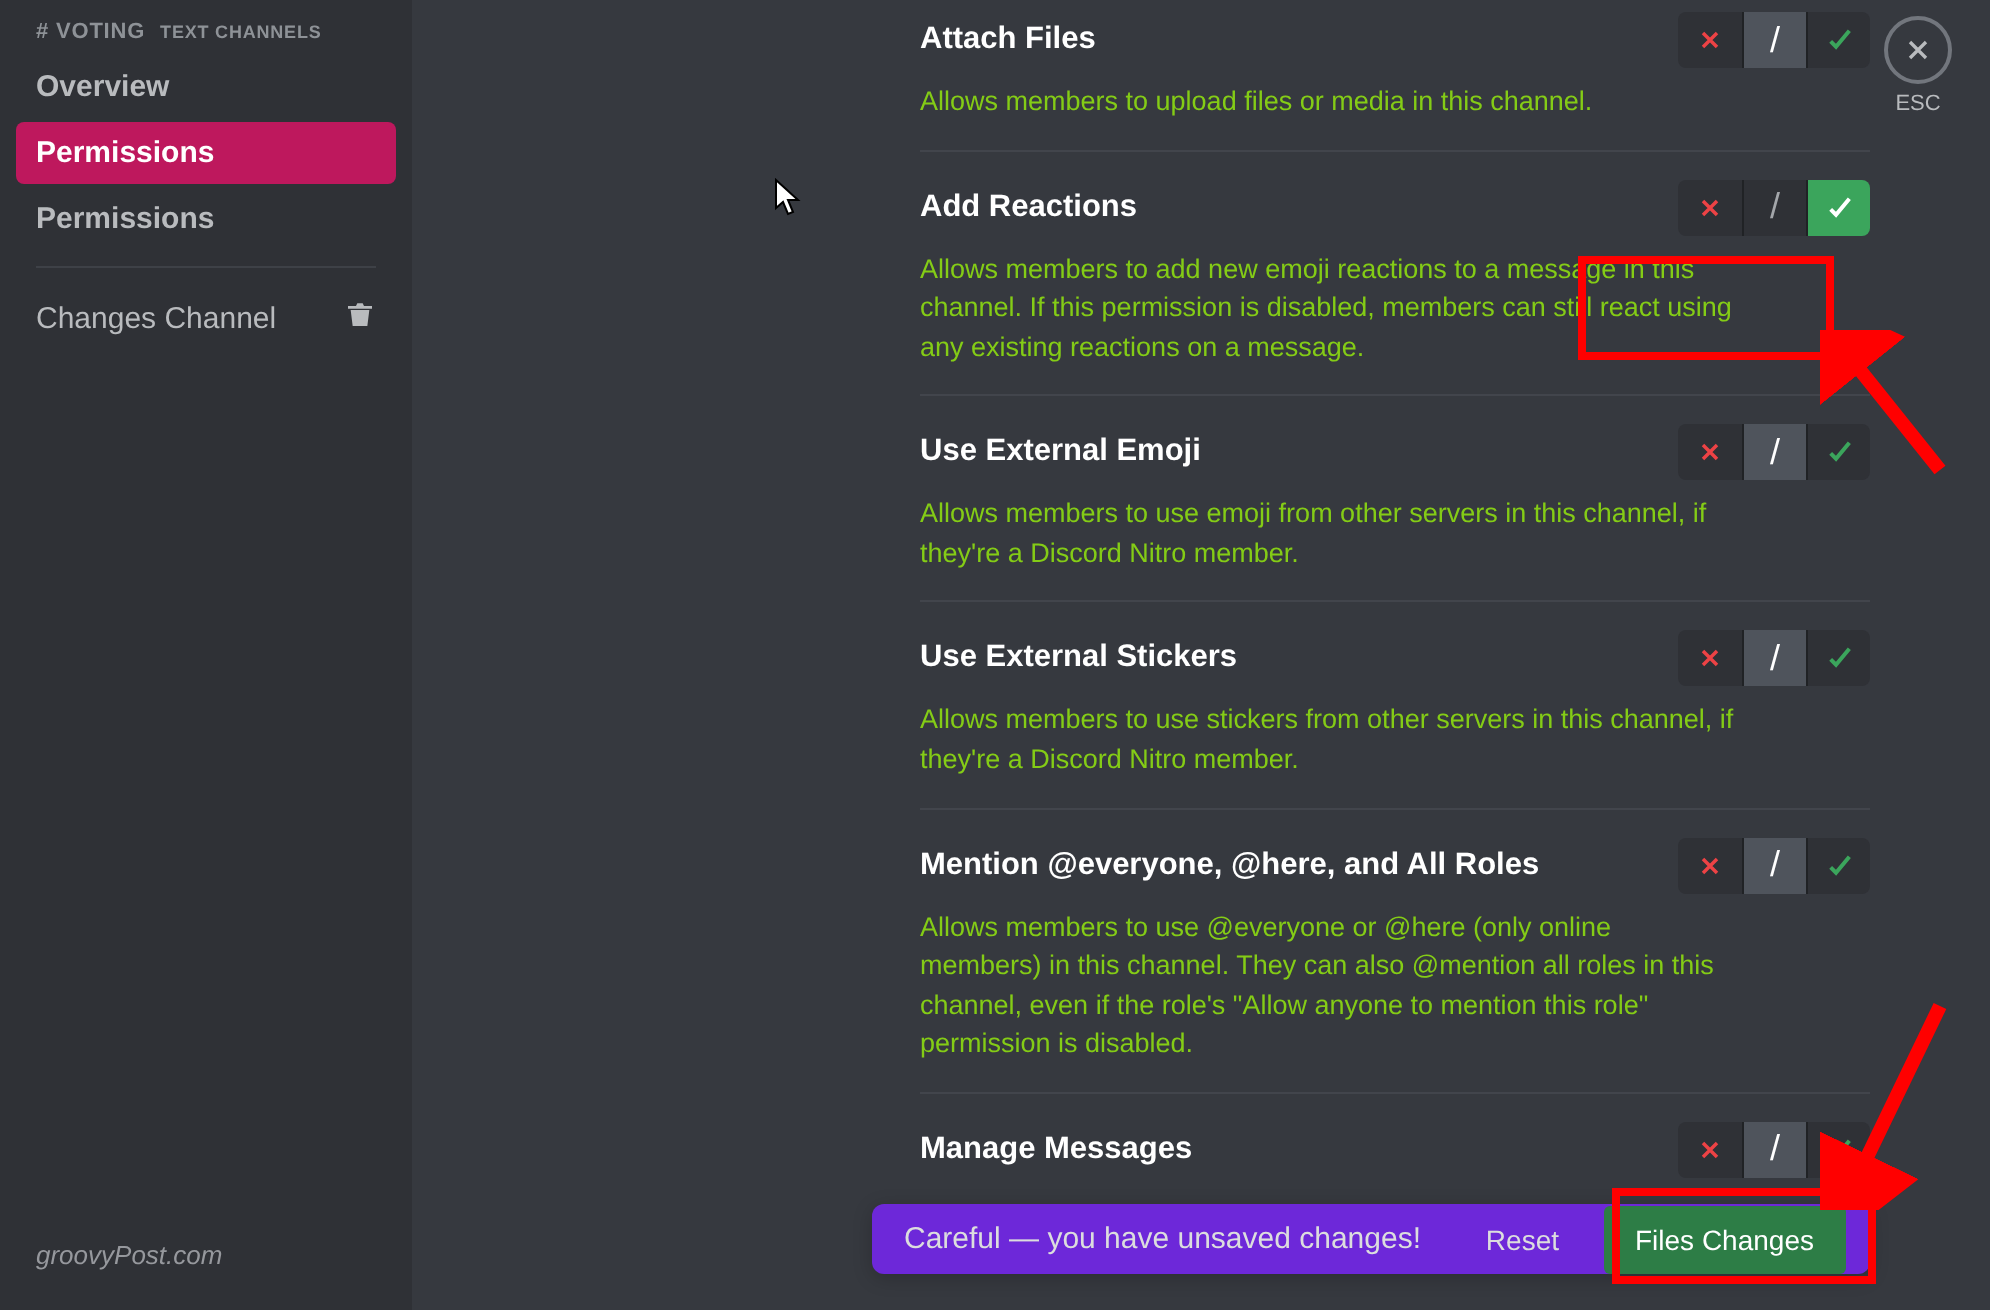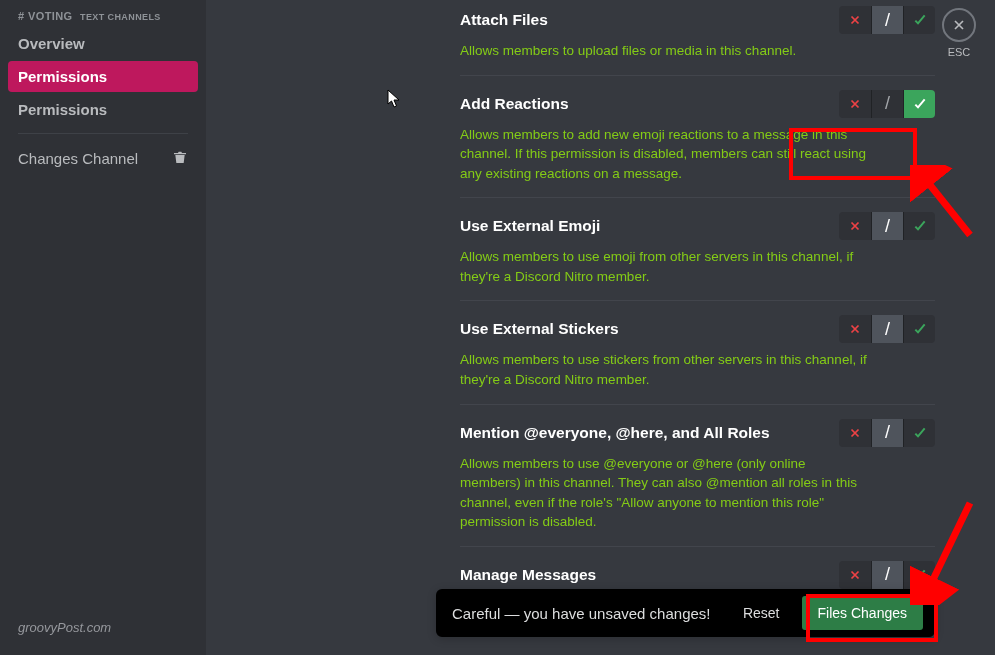--- a/index.html
+++ b/index.html
@@ -42,22 +42,22 @@
     .tri .seg svg { display:block; }
     .tri .seg .slash { font-size: 18px; color: #a3a6aa; font-weight: 500; }
     .tri .seg.slash-active { background: #4f545c; }
     .tri .seg.slash-active .slash { color: #fff; }
     .tri .seg.check-active { background: #3ba55c; }
     .tri .x-stroke { stroke: #ed4245; }
     .tri .chk-stroke { stroke: #3ba55c; }
     .tri .seg.check-active .chk-stroke { stroke: #fff; }
 
     .save-bar {
-      position: absolute; left: 230px; right: 60px; bottom: 18px; height: 48px;
-      background: #000000; border-radius: 6px;
+      position: absolute; left: 230px; right: 60px; bottom: 18px; height: 35px;
+      background: #6d28d9; border-radius: 6px;
       display: flex; align-items: center; padding: 0 12px 0 16px; gap: 12px;
       box-shadow: 0 2px 10px rgba(0,0,0,0.2); z-index: 5;
     }
     .save-bar .msg { flex: 1; font-size: 15px; color: #dcddde; }
     .save-bar .reset { font-size: 14px; color: #dcddde; cursor: pointer; padding: 4px 10px; }
     .save-bar .save {
       font-size: 14px; font-weight: 500; color: #fff; background: #2d7d46; 
       padding: 9px 16px; border-radius: 3px; cursor: pointer; border: none;
     }
 

